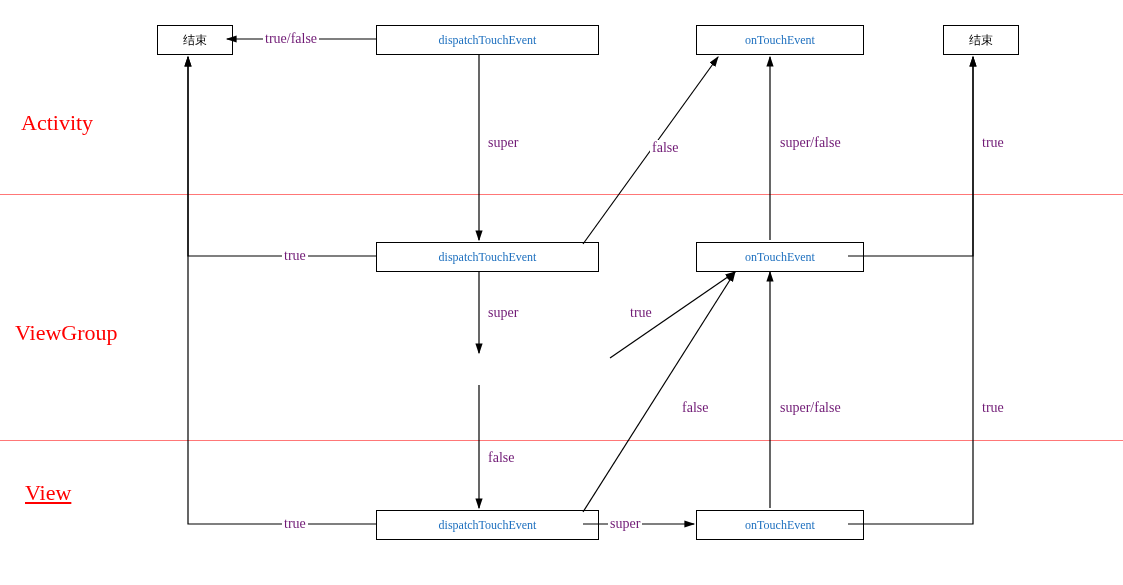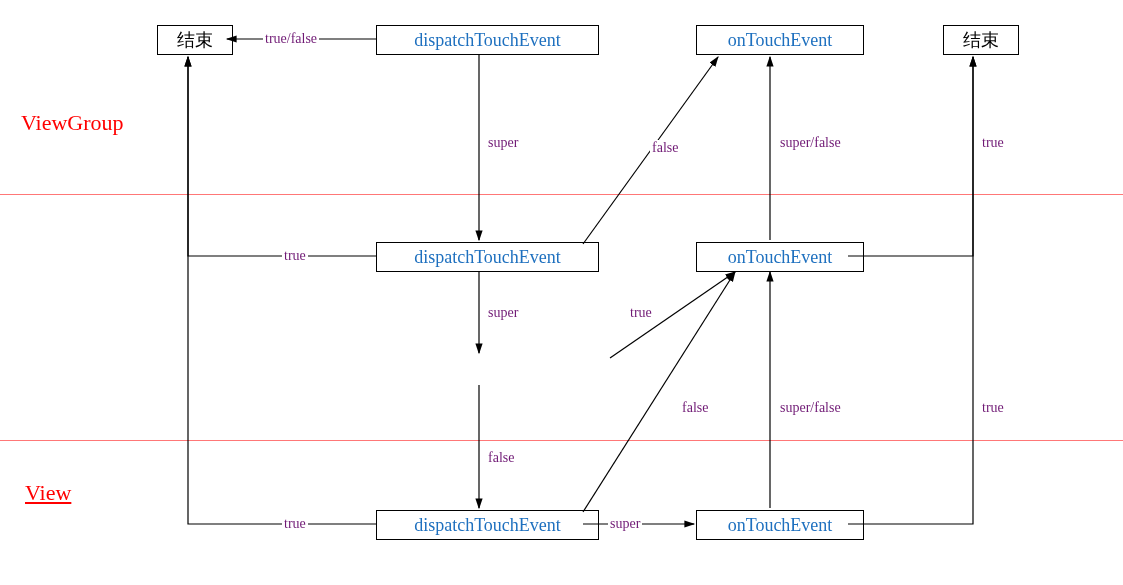--- a/index.html
+++ b/index.html
@@ -1,31 +1,32 @@
 <!DOCTYPE html>
 <html><head>
 <meta charset="utf-8">
 <style>
   body{margin:0;font-family:"SimSun","NSimSun",serif;background:#fff;}
   .canvas{position:relative;width:1123px;height:585px;}
   .row-label{position:absolute;color:#ff0000;font-size:22px;}
-  .box{position:absolute;border:1px solid #000;background:#fff;text-align:center;color:#1e70bf;font-size:18px;display:flex;align-items:center;justify-content:center;padding:0 8px;white-space:nowrap;}
+  .box{position:absolute;border:1px solid #000;background:#fff;text-align:center;color:#1e70bf;font-size:12px;display:flex;align-items:center;justify-content:center;padding:0 8px;white-space:nowrap;}
   .edge-label{position:absolute;font-size:14px;color:#701a75;background:#fff;padding:0 2px;white-space:nowrap;}
   .divider{position:absolute;left:0;width:1123px;height:0;border-top:1px solid #f77;}
   svg{position:absolute;top:0;left:0;}
 </style>
 </head>
 <body>
 
 <div class="canvas">
 
   <div class="divider" style="top:194px;"></div>
   <div class="divider" style="top:440px;"></div>
 
-  <div class="row-label" style="left:21px;top:110px;">ViewGroup</div>
+  <div class="row-label" style="left:21px;top:110px;">Activity</div>
+  <div class="row-label" style="left:15px;top:320px;">ViewGroup</div>
   <div class="row-label" style="left:25px;top:480px;text-decoration:underline;">View</div>
 
   <div class="box" style="left:157px;top:25px;width:58px;height:28px;color:#000;">结束</div>
   <div class="box" style="left:376px;top:25px;width:205px;height:28px;">dispatchTouchEvent</div>
   <div class="box" style="left:696px;top:25px;width:150px;height:28px;">onTouchEvent</div>
   <div class="box" style="left:943px;top:25px;width:58px;height:28px;color:#000;">结束</div>
 
   <div class="box" style="left:376px;top:242px;width:205px;height:28px;">dispatchTouchEvent</div>
   <div class="box" style="left:696px;top:242px;width:150px;height:28px;">onTouchEvent</div>
 

